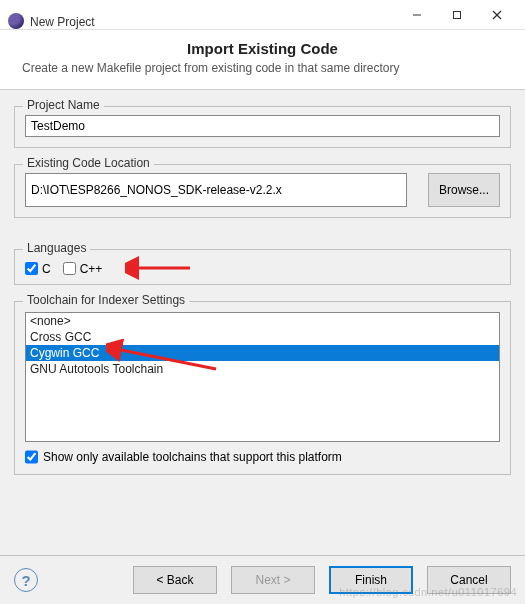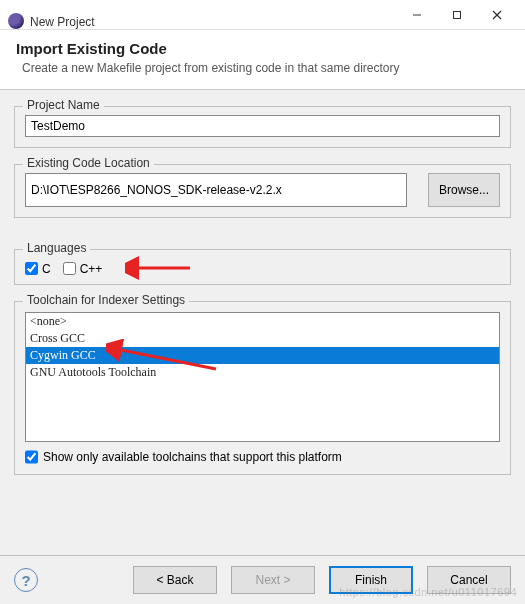--- a/index.html
+++ b/index.html
@@ -39,21 +39,21 @@
       display: flex;
       flex-direction: column;
       height: calc(604px - 30px);
       background: #f0f0f0;
     }
     .banner {
       background: #fff;
       padding: 10px 16px 12px 16px;
       border-bottom: 1px solid #ccc;
     }
-    .banner-title { font-size: 15px; font-weight: bold; color: #222; margin-bottom: 4px; }
+    .banner-title { font-size: 15px; font-weight: bold; color: #222; margin-bottom: 4px; text-align: center; }
     .banner-desc { color: #555; font-size: 12px; line-height: 1.3; padding-left: 6px; }
     .content {
       flex: 1;
       padding: 6px 14px 6px 14px;
       overflow: hidden;
     }
     .fieldset {
       border: 1px solid #c0c0c0;
       padding: 8px 10px 10px 10px;
       margin-top: 6px;
@@ -222,21 +222,21 @@
                 <path d="M0,0 L8,4 L0,8 Z" fill="#e62222"></path>
               </marker>
             </defs>
           <line x1="65" y1="12" x2="8" y2="12" stroke="#e62222" stroke-width="3" marker-end="url(#ah1)"></line>
         </svg>
       </div>
     </div>
 
     <div class="fieldset" style="margin-top:16px;">
       <span class="fieldset-label">Toolchain for Indexer Settings</span>
-      <div class="toolchain-list" id="toolchain-list" style="position:relative;font-family:Liberation Serif, serif;">
+      <div class="toolchain-list" id="toolchain-list" style="position:relative;">
       <div class="toolchain-item">&lt;none&gt;</div>
           <div class="toolchain-item">Cross GCC</div>
           <div class="toolchain-item selected">Cygwin GCC</div>
           <div class="toolchain-item">GNU Autotools Toolchain</div>
           <svg width="120" height="36" class="arrow" style="left: 80px; top: 26px;">
             <defs>
               <marker id="ah2" markerWidth="8" markerHeight="8" refX="2" refY="4" orient="auto">
                 <path d="M0,0 L8,4 L0,8 Z" fill="#e62222"></path>
               </marker>
             </defs>

